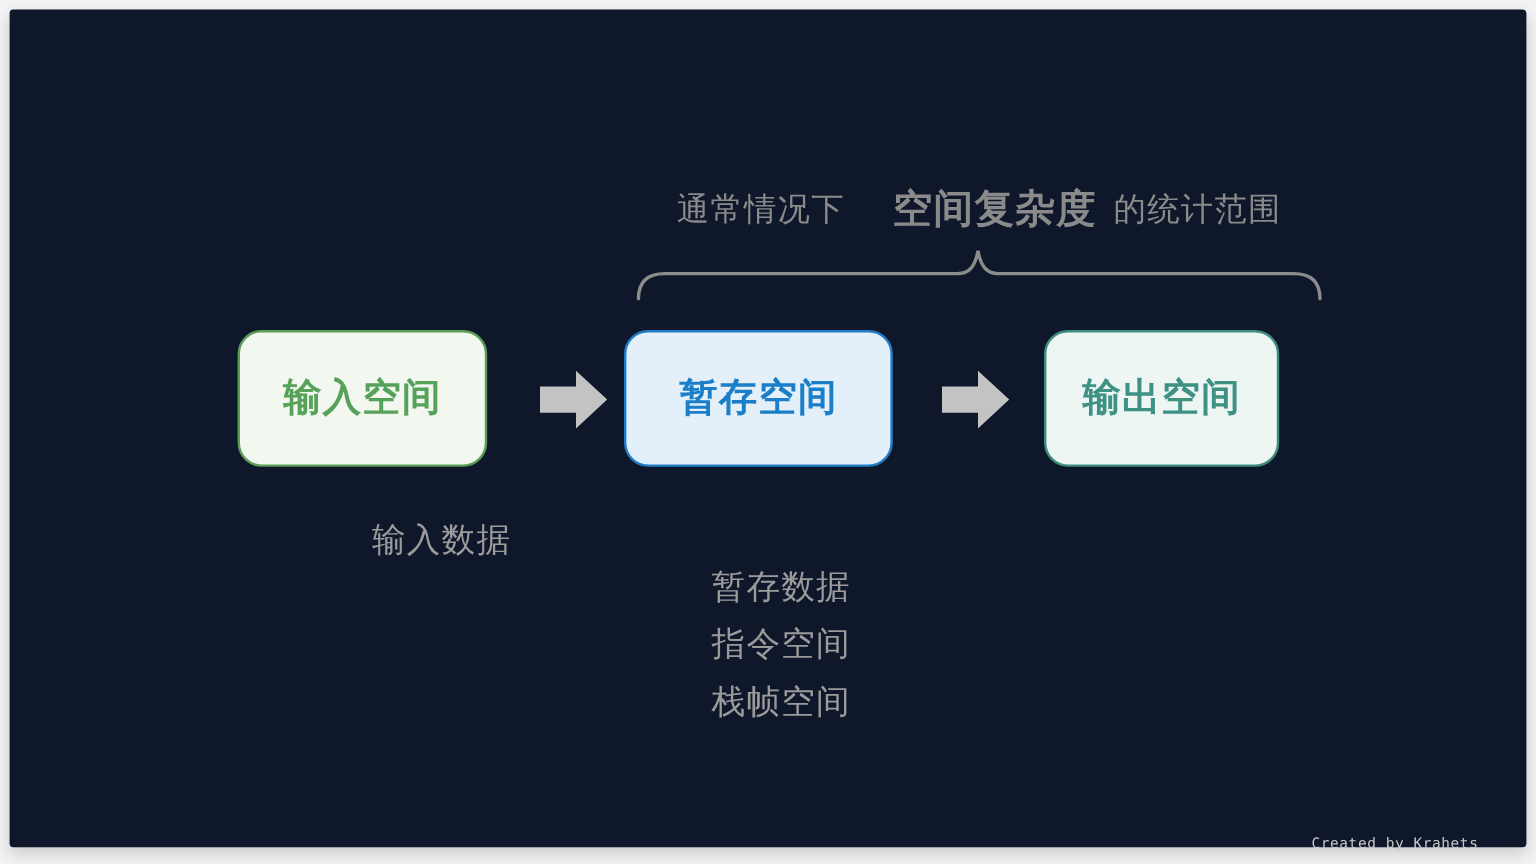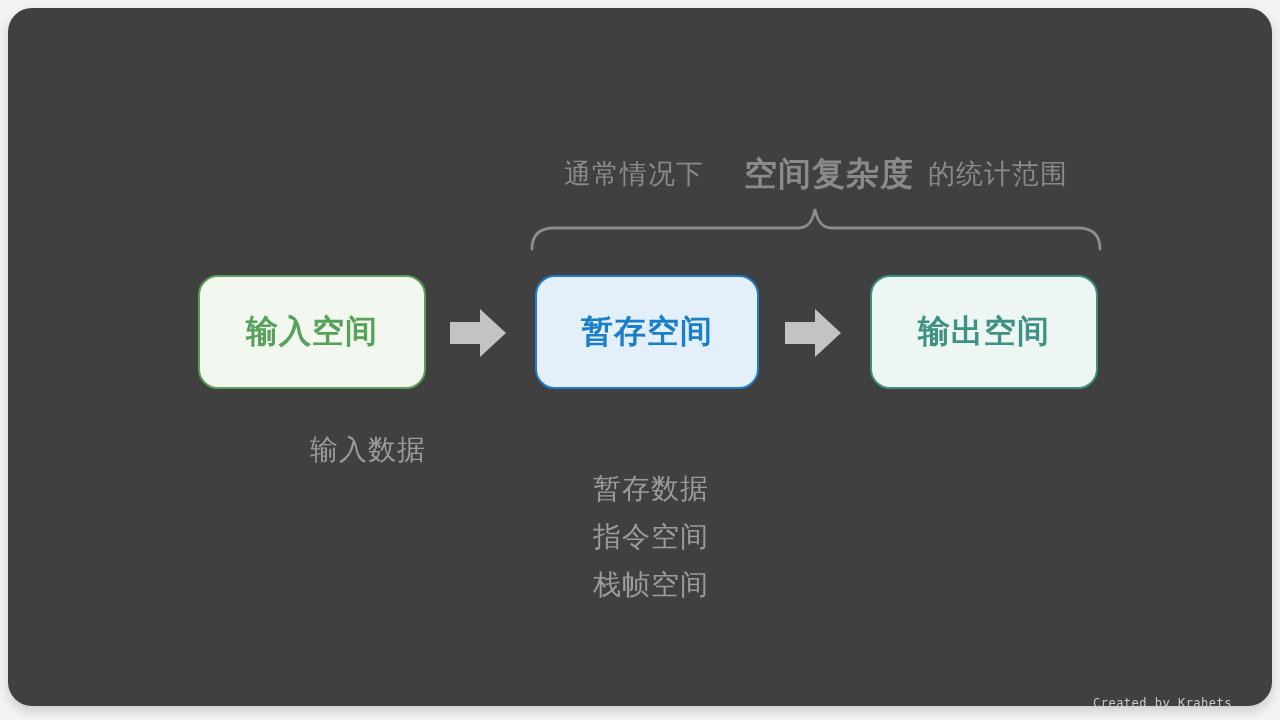--- a/index.html
+++ b/index.html
@@ -7,22 +7,22 @@
   body {
     background: #f2f3f4;
     font-family: "Liberation Sans", "DejaVu Sans", sans-serif;
     position: relative;
     overflow: hidden;
   }
   .card {
     position: absolute;
     left: 8px; top: 8px;
     width: 1264px; height: 698px;
-    background: #404040;
-    border-radius: 24px;
+    background: #0f172a;
+    border-radius: 3px;
     box-shadow: 0 5px 12px rgba(0,0,0,0.16);
   }
   
   .caption {
     position: absolute;
     left: 516px; top: 144px;
     width: 584px; height: 44px;
     display: flex;
     align-items: center;
     justify-content: center;
@@ -46,23 +46,23 @@
     border-radius: 20px;
     border-style: solid;
     border-width: 2.5px;
     display: flex;
     align-items: center;
     justify-content: center;
     font-size: 32px;
     font-weight: 700;
     letter-spacing: 1px;
   }
-  .box-input  { left: 190px; width: 228px; background: #f2f8ef; border-color: #5c9e58; color: #57a25a; }
-  .box-temp   { left: 527px; width: 224px; background: #e3f0fa; border-color: #1f7cc7; color: #1b7ec8; }
-  .box-output { left: 862px; width: 228px; background: #edf6f3; border-color: #3e8e80; color: #3e9183; }
+  .box-input  { left: 190px; width: 208px; background: #f2f8ef; border-color: #5c9e58; color: #57a25a; }
+  .box-temp   { left: 512px; width: 224px; background: #e3f0fa; border-color: #1f7cc7; color: #1b7ec8; }
+  .box-output { left: 862px; width: 196px; background: #edf6f3; border-color: #3e8e80; color: #3e9183; }
   .arrow {
     position: absolute;
     top: 300px;
     width: 56px; height: 50px;
   }
   .arrow-1 { left: 442px; }
   .arrow-2 { left: 777px; }
   
   .sublabel {
     position: absolute;

